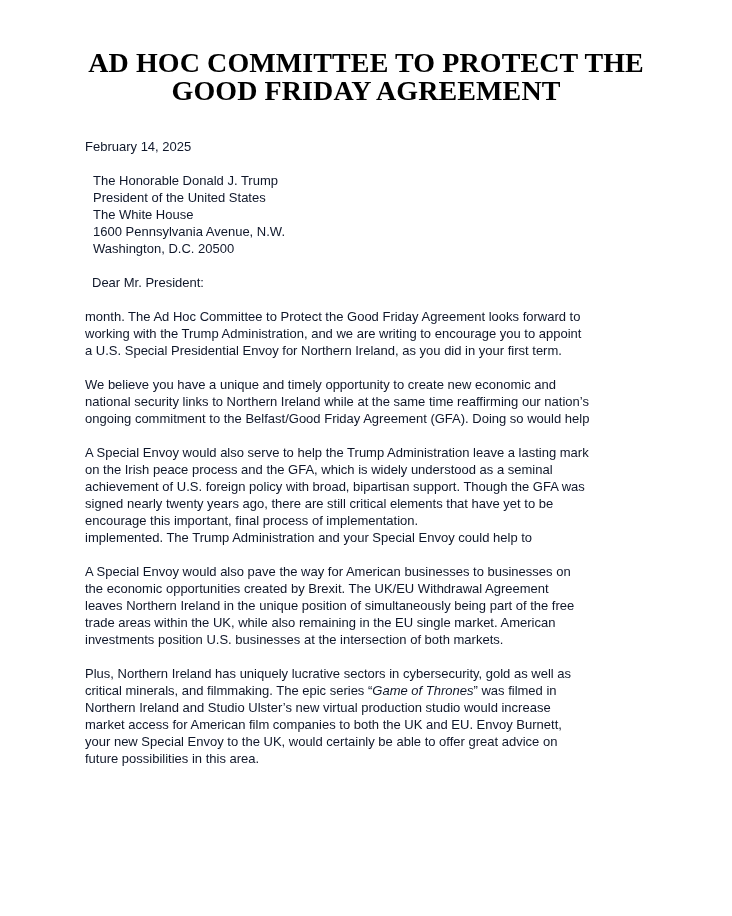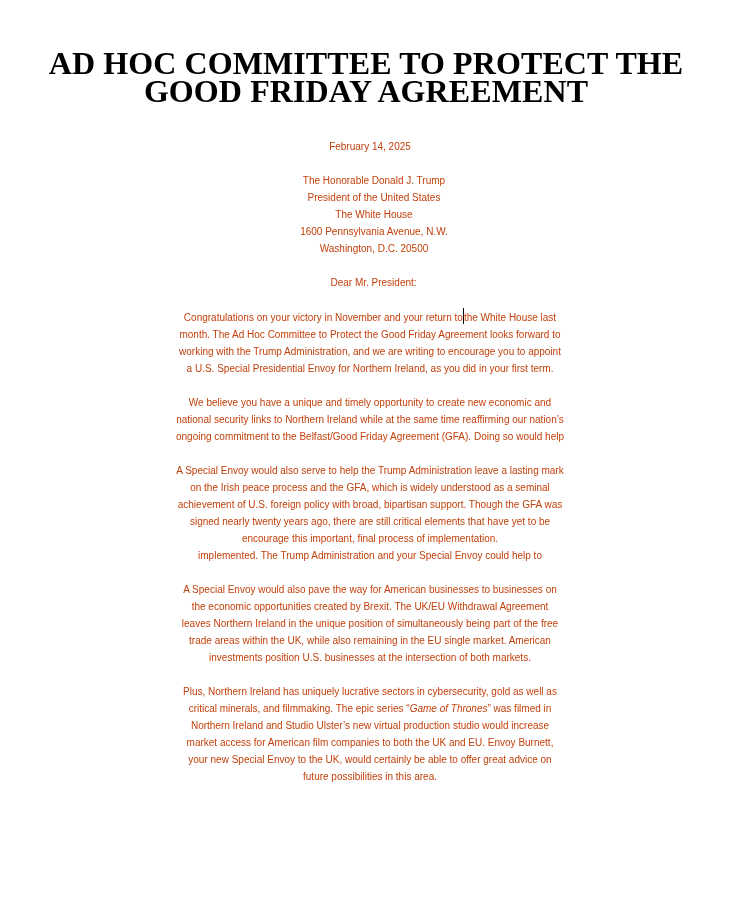--- a/index.html
+++ b/index.html
@@ -15,36 +15,35 @@
       color: #111111;
     }
     .letterhead {
       position: absolute;
       top: 49px;
       left: 0;
       width: 732px;
       text-align: center;
       font-family: "Liberation Serif", serif;
       font-weight: bold;
-      font-size: 32px;
+      font-size: 28px;
       line-height: 28px;
       color: #000000;
       letter-spacing: 0.1px;
     }
     .letterhead div { white-space: nowrap; }
     .content {
       position: absolute;
       top: 138px;
       left: 85px;
       width: 570px;
       font-family: "Liberation Sans", sans-serif;
-      font-size: 10px;
+      font-size: 13px;
       line-height: 17px;
-      color: #c2410c;
-      text-align: center;
+      color: #0f172a;
     }
     .date { margin: 0 0 17px 0; }
     .address { margin: 0 0 17px 8px; }
     .address div { white-space: nowrap; }
     .salutation { margin: 0 0 17px 7px; }
     .para {
       margin: 0 0 17px 0;
       white-space: normal;
     }
     .para .line { display: block; white-space: nowrap; }
@@ -73,21 +72,20 @@
     <div>The Honorable Donald J. Trump</div>
     <div>President of the United States</div>
     <div>The White House</div>
     <div>1600 Pennsylvania Avenue, N.W.</div>
     <div>Washington, D.C. 20500</div>
   </div>
 
   <div class="salutation">Dear Mr. President:</div>
 
   <div class="para">
-    <span class="line"><span>Congratulations on your victory in November and your return to</span><span class="caret"></span><span>the White House last</span></span>
     <span class="line">month. The Ad Hoc Committee to Protect the Good Friday Agreement looks forward to</span>
     <span class="line">working with the Trump Administration, and we are writing to encourage you to appoint</span>
     <span class="line">a U.S. Special Presidential Envoy for Northern Ireland, as you did in your first term.</span>
   </div>
 
   <div class="para">
     <span class="line">We believe you have a unique and timely opportunity to create new economic and</span>
     <span class="line">national security links to Northern Ireland while at the same time reaffirming our nation’s</span>
     <span class="line">ongoing commitment to the Belfast/Good Friday Agreement (GFA). Doing so would help</span>
   </div>

